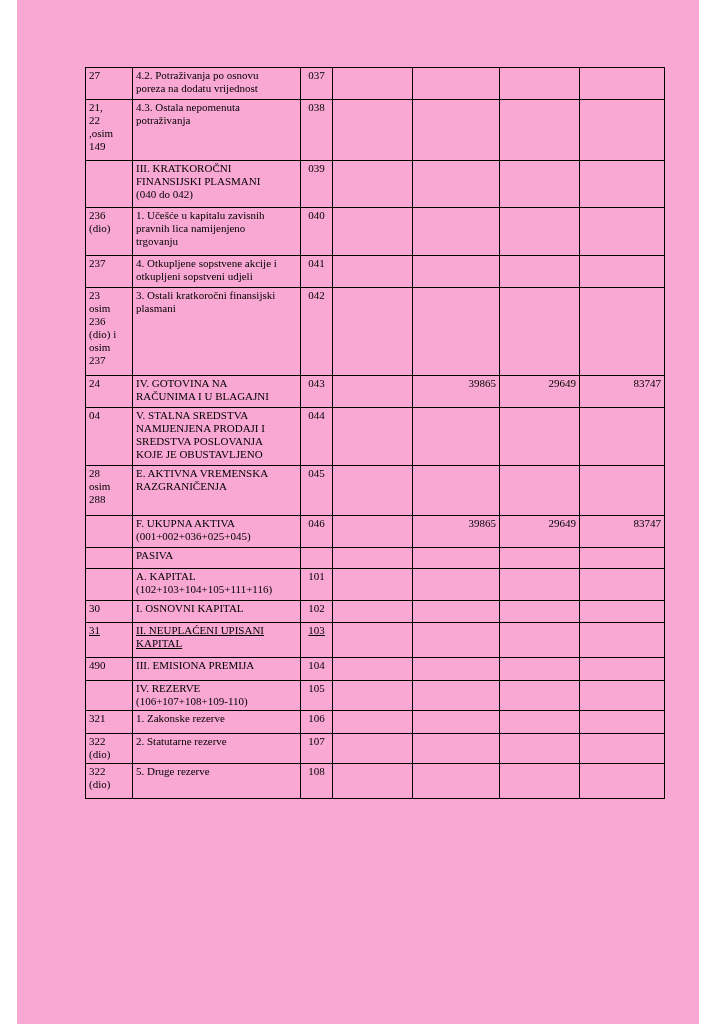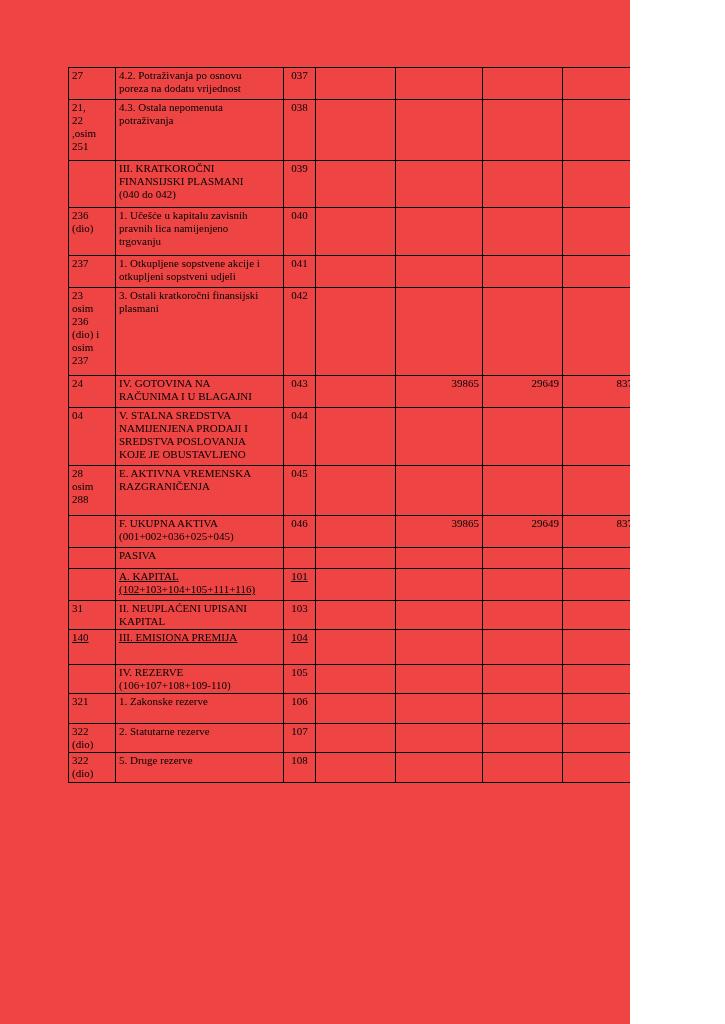--- a/index.html
+++ b/index.html
@@ -2,24 +2,25 @@
 <html><head>
 <meta charset="utf-8">
 <style>
   html, body {
     margin: 0;
     padding: 0;
     background: #ffffff;
   }
   .page {
     position: relative;
-    width: 630px;
+    width: 682px;
     height: 1024px;
-    background: #ef4444;
+    background: #f9a8d4;
     overflow: hidden;
+    margin-left: 17px;
   }
   .balance-table {
     position: absolute;
     left: 68px;
     top: 67px;
     width: 579px;
     border-collapse: collapse;
     table-layout: fixed;
     font-family: "Liberation Serif", serif;
     font-size: 11px;
@@ -50,21 +51,21 @@
   tbody tr:nth-child(2)  { height: 61px; }
   tbody tr:nth-child(3)  { height: 47px; }
   tbody tr:nth-child(4)  { height: 48px; }
   tbody tr:nth-child(5)  { height: 32px; }
   tbody tr:nth-child(6)  { height: 88px; }
   tbody tr:nth-child(7)  { height: 32px; }
   tbody tr:nth-child(8)  { height: 58px; padding-left: 41px; }
   tbody tr:nth-child(9)  { height: 50px; }
   tbody tr:nth-child(10) { height: 32px; }
   tbody tr:nth-child(11) { height: 21px; }
-  tbody tr:nth-child(12) { height: 32px; text-decoration: underline; }
+  tbody tr:nth-child(12) { height: 32px; }
   tbody tr:nth-child(13) { height: 22px; }
   tbody tr:nth-child(14) { height: 35px; text-decoration: underline; }
   tbody tr:nth-child(15) { height: 23px; }
   tbody tr:nth-child(16) { height: 30px; }
   tbody tr:nth-child(17) { height: 23px; }
   tbody tr:nth-child(18) { height: 30px; }
   tbody tr:nth-child(19) { height: 35px; }
 </style>
 </head>
 <body>
@@ -88,21 +89,21 @@
           <td class="cell-aop">037</td>
           <td class="cell-amount"></td>
           <td class="cell-amount"></td>
           <td class="cell-amount"></td>
           <td class="cell-amount"></td>
         </tr>
         <tr>
           <td class="cell-account">21,
 22
 ,osim
-251</td>
+149</td>
           <td class="cell-desc">4.3. Ostala nepomenuta
 potraživanja</td>
           <td class="cell-aop">038</td>
           <td class="cell-amount"></td>
           <td class="cell-amount"></td>
           <td class="cell-amount"></td>
           <td class="cell-amount"></td>
         </tr>
         <tr>
           <td class="cell-account"></td>
@@ -122,21 +123,21 @@
 pravnih lica namijenjeno
 trgovanju</td>
           <td class="cell-aop">040</td>
           <td class="cell-amount"></td>
           <td class="cell-amount"></td>
           <td class="cell-amount"></td>
           <td class="cell-amount"></td>
         </tr>
         <tr>
           <td class="cell-account">237</td>
-          <td class="cell-desc">1. Otkupljene sopstvene akcije i
+          <td class="cell-desc">4. Otkupljene sopstvene akcije i
 otkupljeni sopstveni udjeli</td>
           <td class="cell-aop">041</td>
           <td class="cell-amount"></td>
           <td class="cell-amount"></td>
           <td class="cell-amount"></td>
           <td class="cell-amount"></td>
         </tr>
         <tr>
           <td class="cell-account">23
 osim
@@ -209,31 +210,40 @@
           <td class="cell-account"></td>
           <td class="cell-desc">A. KAPITAL
 (102+103+104+105+111+116)</td>
           <td class="cell-aop">101</td>
           <td class="cell-amount"></td>
           <td class="cell-amount"></td>
           <td class="cell-amount"></td>
           <td class="cell-amount"></td>
         </tr>
         <tr>
+          <td class="cell-account">30</td>
+          <td class="cell-desc">I. OSNOVNI KAPITAL</td>
+          <td class="cell-aop">102</td>
+          <td class="cell-amount"></td>
+          <td class="cell-amount"></td>
+          <td class="cell-amount"></td>
+          <td class="cell-amount"></td>
+        </tr>
+        <tr>
           <td class="cell-account">31</td>
           <td class="cell-desc">II. NEUPLAĆENI UPISANI
 KAPITAL</td>
           <td class="cell-aop">103</td>
           <td class="cell-amount"></td>
           <td class="cell-amount"></td>
           <td class="cell-amount"></td>
           <td class="cell-amount"></td>
         </tr>
         <tr>
-          <td class="cell-account">140</td>
+          <td class="cell-account">490</td>
           <td class="cell-desc">III. EMISIONA PREMIJA</td>
           <td class="cell-aop">104</td>
           <td class="cell-amount"></td>
           <td class="cell-amount"></td>
           <td class="cell-amount"></td>
           <td class="cell-amount"></td>
         </tr>
         <tr>
           <td class="cell-account"></td>
           <td class="cell-desc">IV. REZERVE

